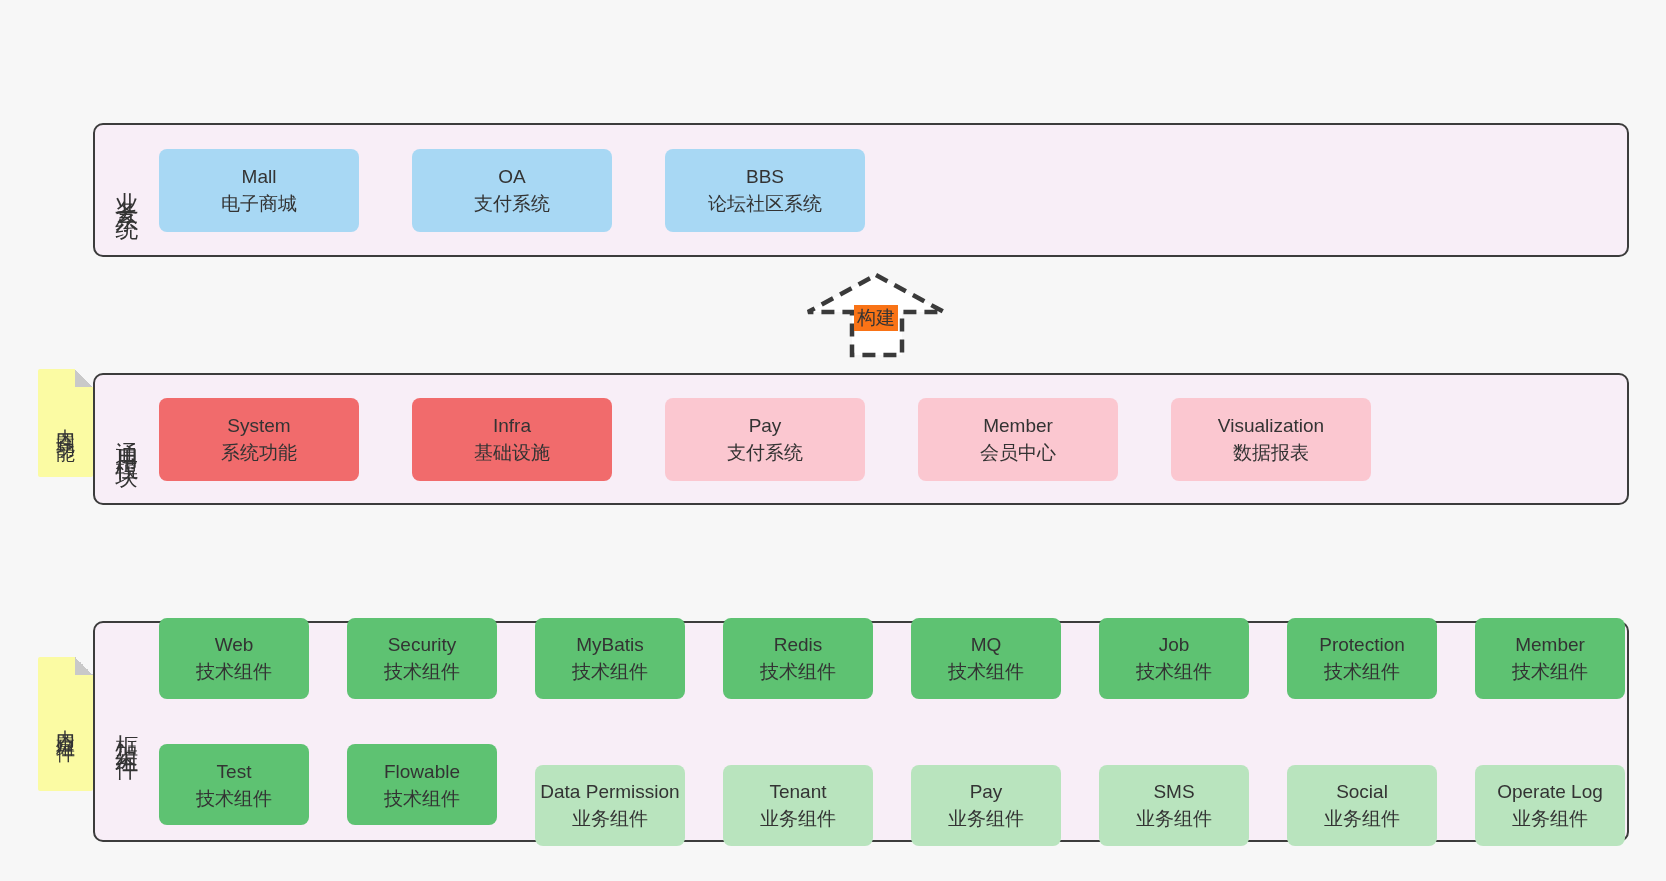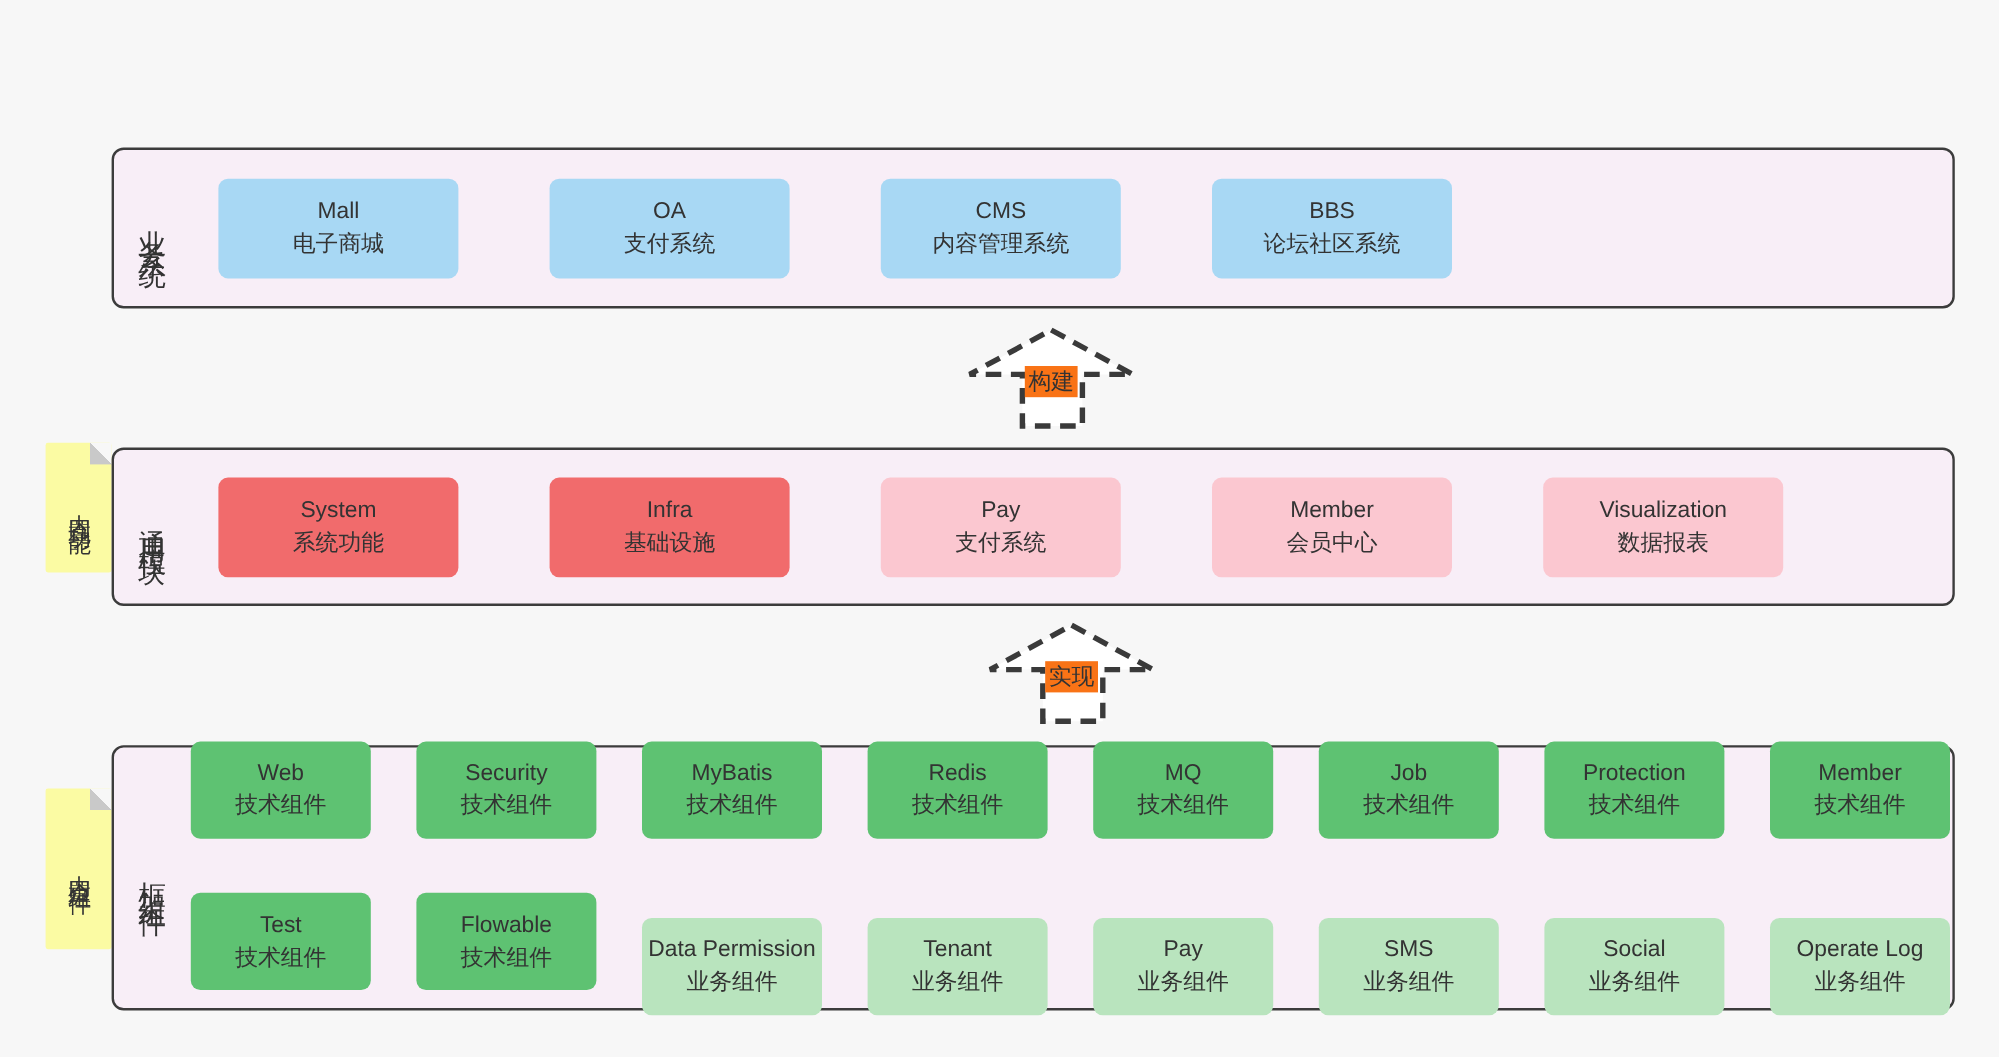--- a/index.html
+++ b/index.html
@@ -29,21 +29,21 @@
     font-size:23px;letter-spacing:8px;color:var(--text);line-height:1.15;
   }
   .boxes{flex:1;display:flex;align-items:center;}
   .row6{gap:53px;}
   .row8{gap:38px;}
   .rows{flex:1;display:flex;flex-direction:column;justify-content:center;gap:25px;}
   .box{
     display:flex;flex-direction:column;align-items:center;justify-content:center;
     text-align:center;border-radius:8px;font-size:19px;line-height:27px;color:var(--text);
   }
-  .w200{width:200px;height:83px;flex:none;margin-left:23px;}
+  .w200{width:200px;height:83px;flex:none;}
   .w150{width:150px;height:81px;flex:none;}
   .blue{background:var(--blue);}
   .red{background:var(--red);}
   .pink{background:var(--pink);}
   .gdark{background:var(--green-dark);text-align:center;}
   .glight{background:var(--green-light);margin-top:41px;}
   .box-name{display:block;}
   .box-desc{display:block;}
   .tab{
     position:absolute;left:38px;width:55px;background:var(--yellow);
@@ -81,24 +81,20 @@
     <div class="boxes row6">
       <div class="box blue w200">
         <span class="box-name">Mall</span>
         <span class="box-desc">电子商城</span>
       </div>
       <div class="box blue w200">
         <span class="box-name">OA</span>
         <span class="box-desc">支付系统</span>
       </div>
       <div class="box blue w200">
-        <span class="box-name">CMS</span>
-        <span class="box-desc">内容管理系统</span>
-      </div>
-      <div class="box blue w200">
         <span class="box-name">BBS</span>
         <span class="box-desc">论坛社区系统</span>
       </div>
     </div>
   </section>
 
   <div class="arrow arrow1">
     <svg viewBox="0 0 142 86">
       <polygon points="71,3 139,40 97,40 97,83 47,83 47,40 3,40"></polygon>
     </svg>
@@ -131,26 +127,20 @@
         <span class="box-name">Member</span>
         <span class="box-desc">会员中心</span>
       </div>
       <div class="box pink w200">
         <span class="box-name">Visualization</span>
         <span class="box-desc">数据报表</span>
       </div>
     </div>
   </section>
 
-  <div class="arrow arrow2">
-    <svg viewBox="0 0 142 86">
-      <polygon points="71,3 139,40 97,40 97,83 47,83 47,40 3,40"></polygon>
-    </svg>
-    <div class="arrow-label">实现</div>
-  </div>
 
   <div class="tab tab2">
     <div class="fold"></div>
     <span class="vtext">内置组件</span>
   </div>
 
   <section class="panel panel-framework">
     <div class="label-col">
       <span class="vtext">框架组件</span>
     </div>

